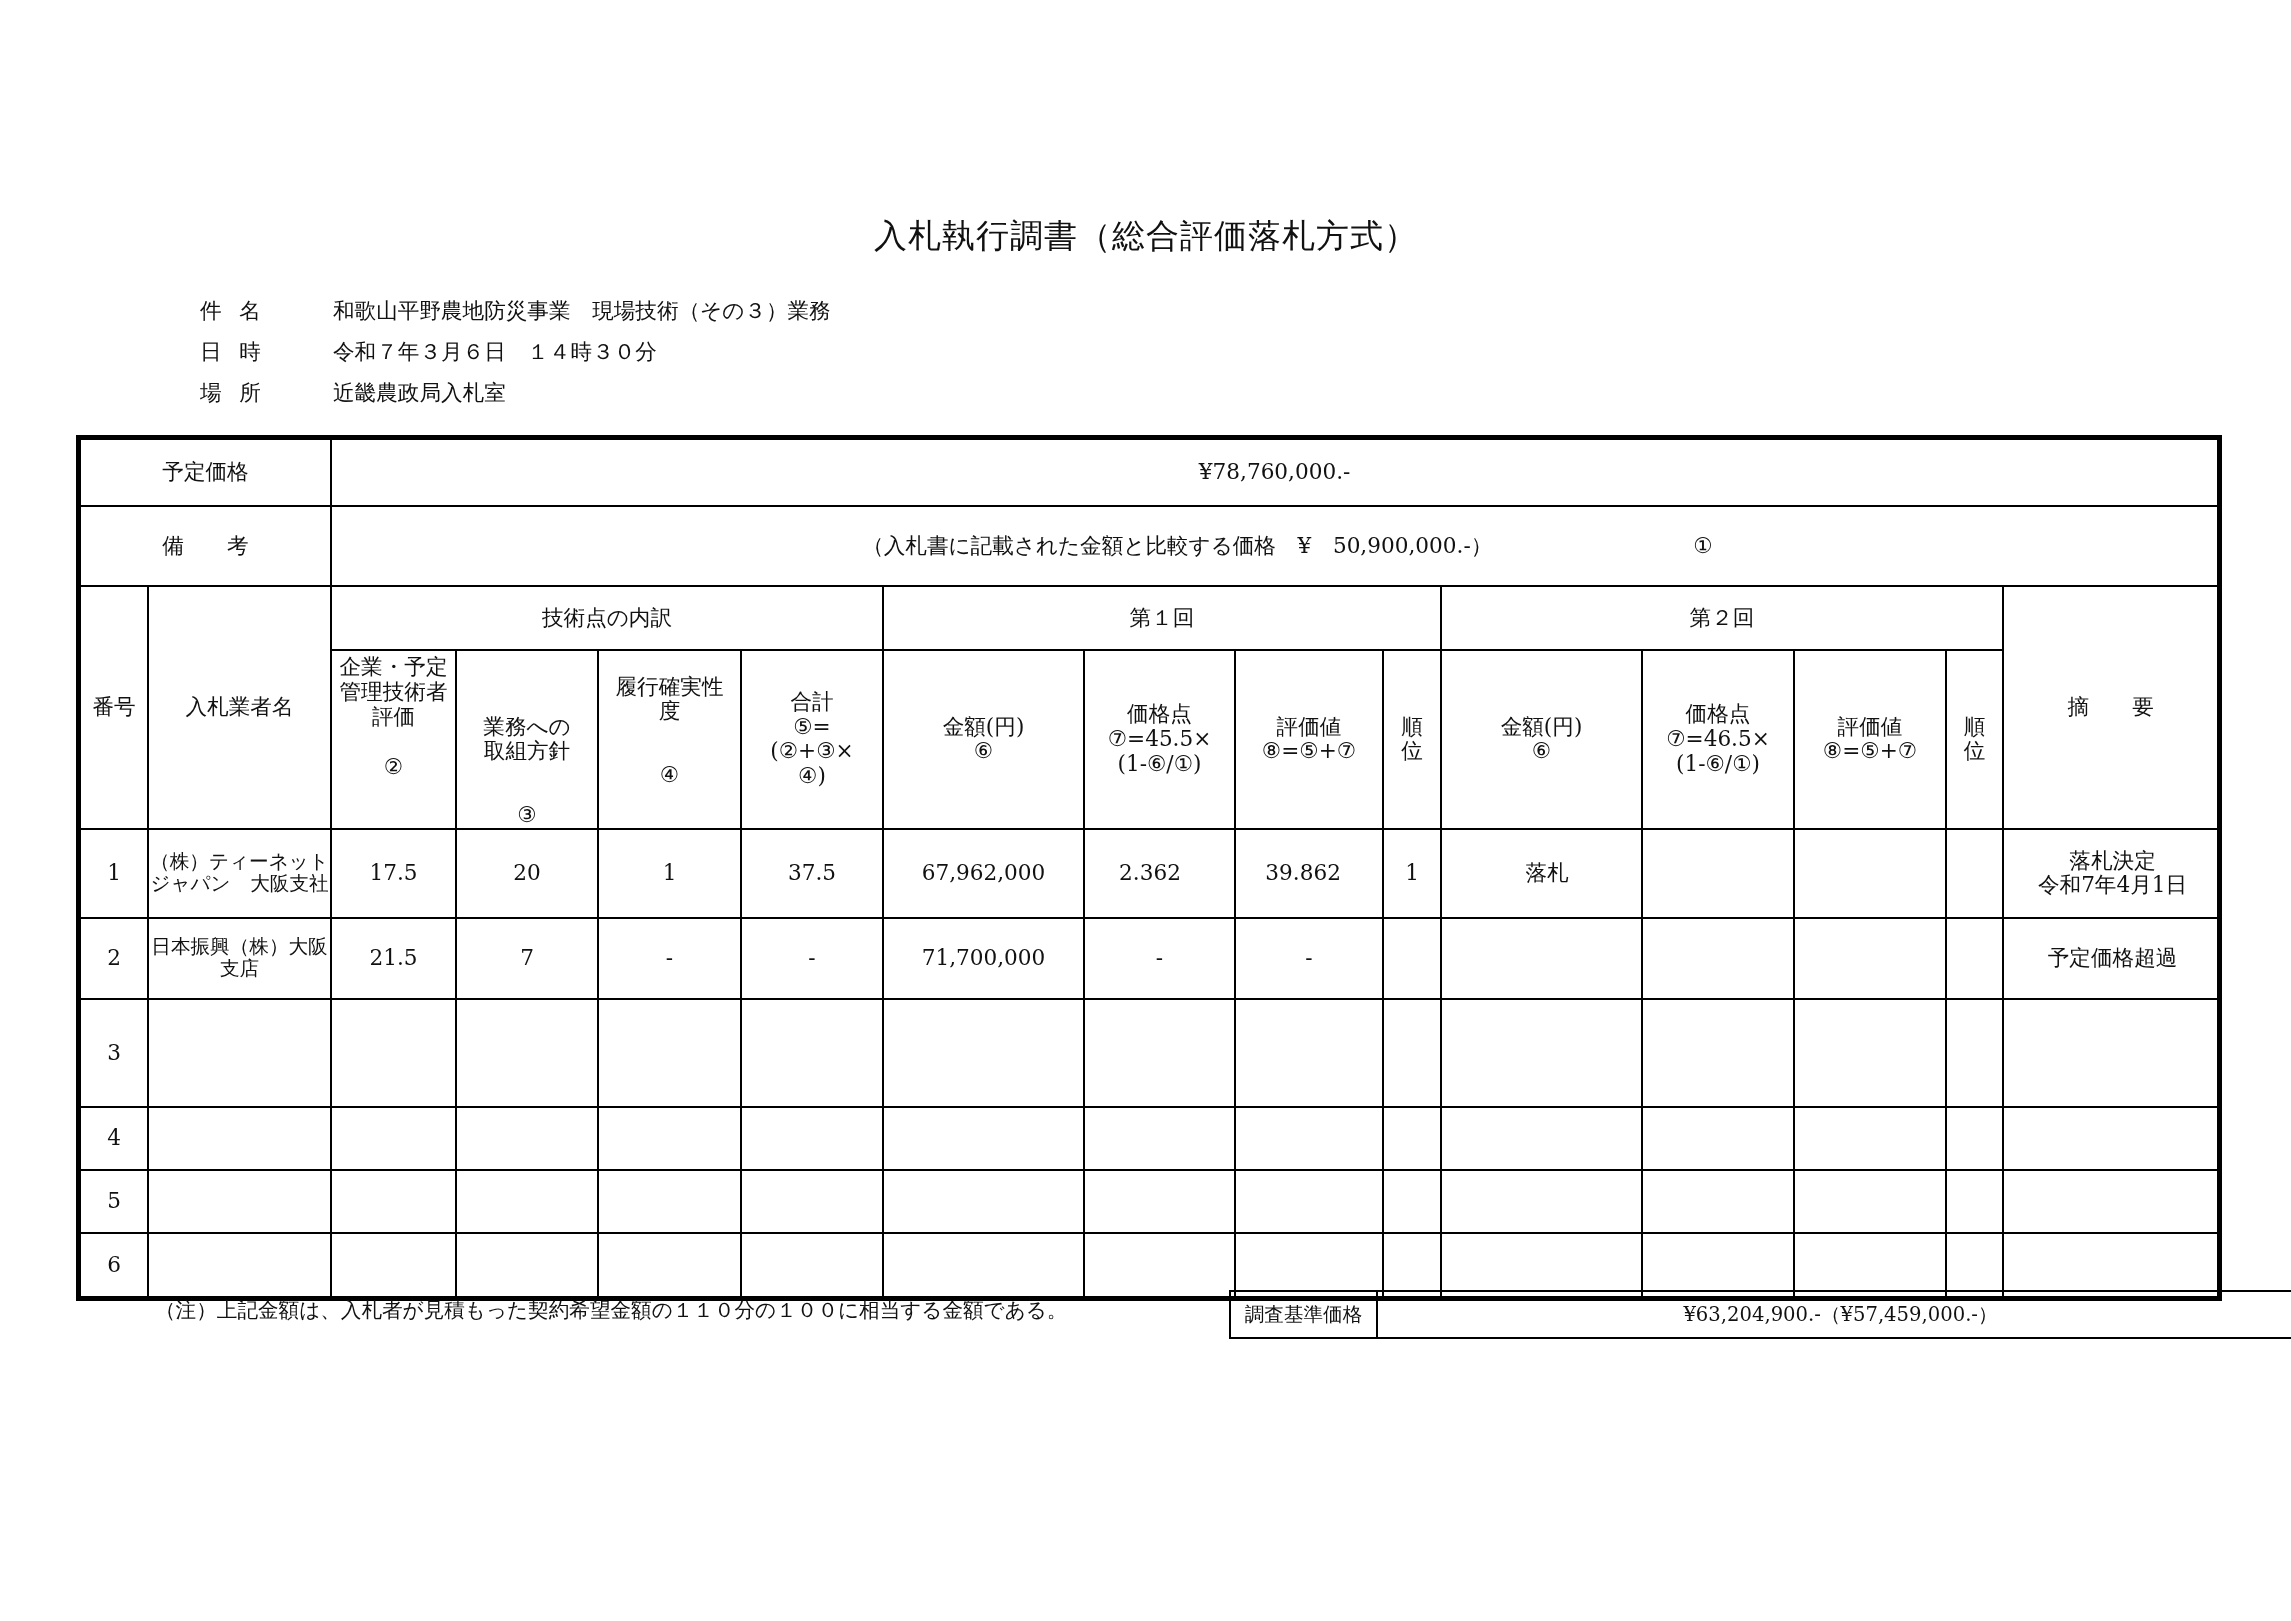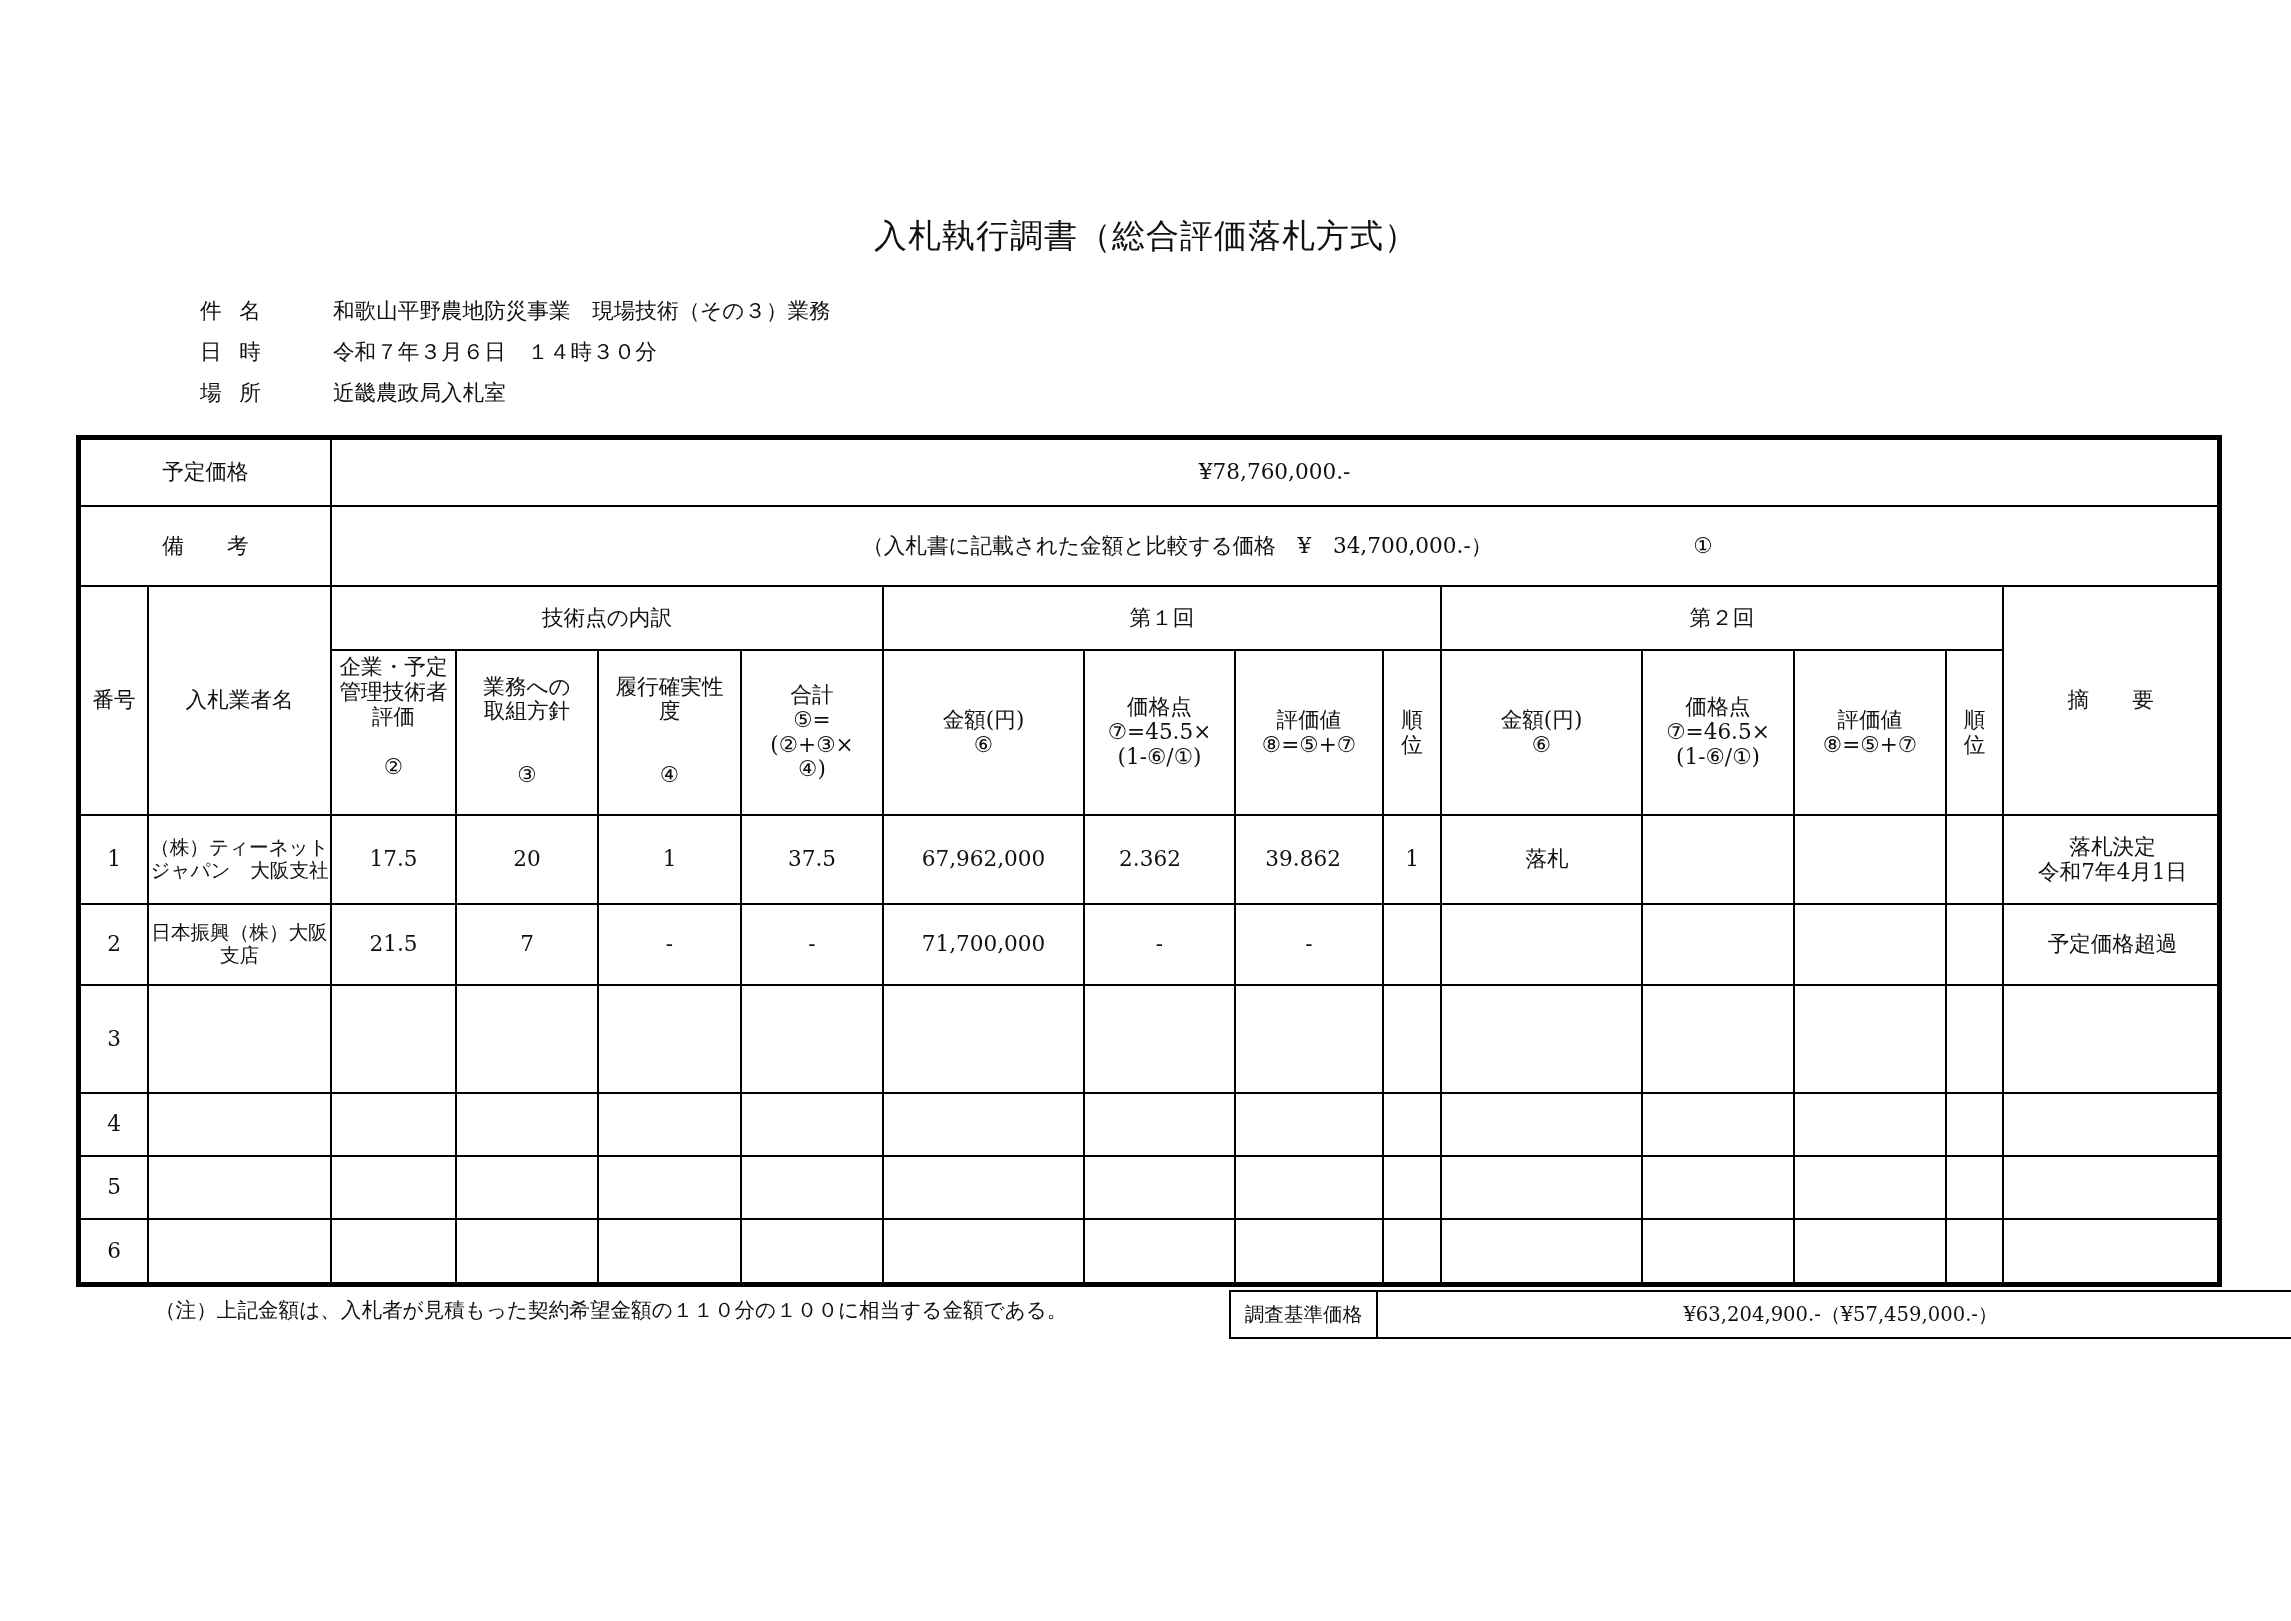--- a/index.html
+++ b/index.html
@@ -58,39 +58,39 @@
     <col style="width:215px">
   </colgroup>
   <tbody>
       <tr style="height:67px">
     <td colspan="2">予定価格</td>
     <td colspan="13" class="left">¥78,760,000.-</td>
   </tr>
   <tr style="height:80px">
     <td colspan="2">備　　考</td>
     <td colspan="13" class="left" style="padding-left:25.5px;">
-      <span>（入札書に記載された金額と比較する価格　¥　34,700,000.-）</span>
+      <span>（入札書に記載された金額と比較する価格　¥　50,900,000.-）</span>
       <span style="margin-left:194px;">①</span>
     </td>
   </tr>
   <tr style="height:64px">
     <td rowspan="2">番号</td>
     <td rowspan="2">入札業者名</td>
     <td colspan="4">技術点の内訳</td>
     <td colspan="4">第１回</td>
     <td colspan="4">第２回</td>
     <td rowspan="2">摘　　要</td>
   </tr>
   <tr style="height:165px">
     <td style="vertical-align:top;padding-top:4px;">
       <div style="padding:0 5.9px;">企業・予定管理技術者評価</div>
       <div class="circ" style="margin-top:25.5px;">②</div>
     </td>
     <td style="vertical-align:top;padding-top:23.5px;">
-      <div style="padding:0 21px;">業務への取組方針</div>
+      <div style="padding:0 21px;margin-top:40px;">業務への取組方針</div>
       <div class="circ" style="margin-top:39px;">③</div>
     </td>
     <td style="vertical-align:top;padding-top:23.5px;">
       <div style="padding:0 5.9px;">履行確実性度</div>
       <div class="circ" style="margin-top:39px;">④</div>
     </td>
     <td style="white-space:pre-line;">合計
 ⑤=
 (②+③×
 ④)</td>

